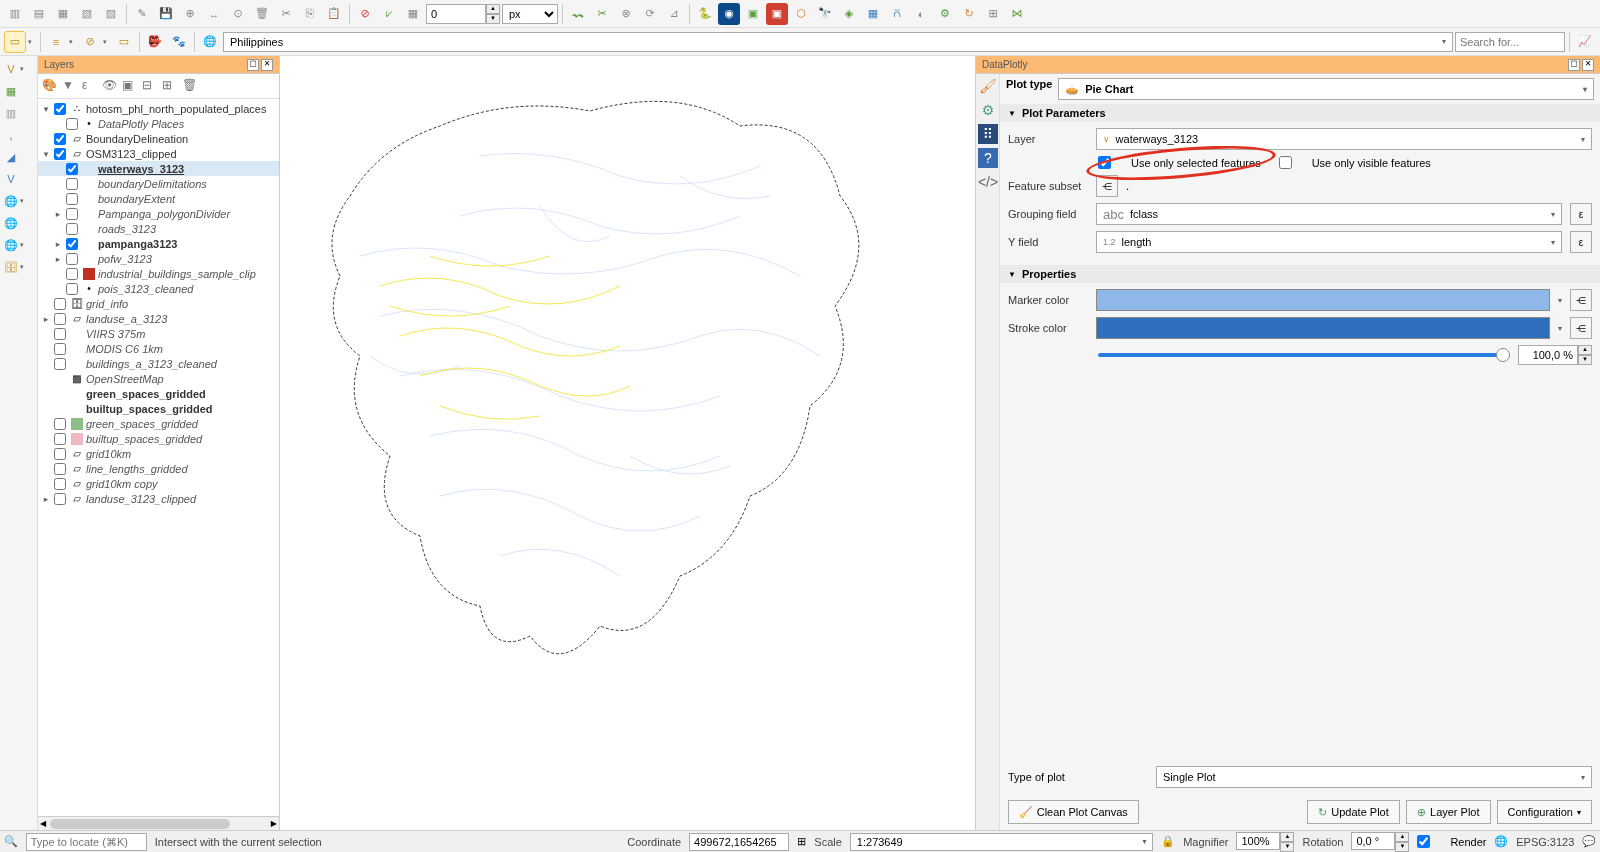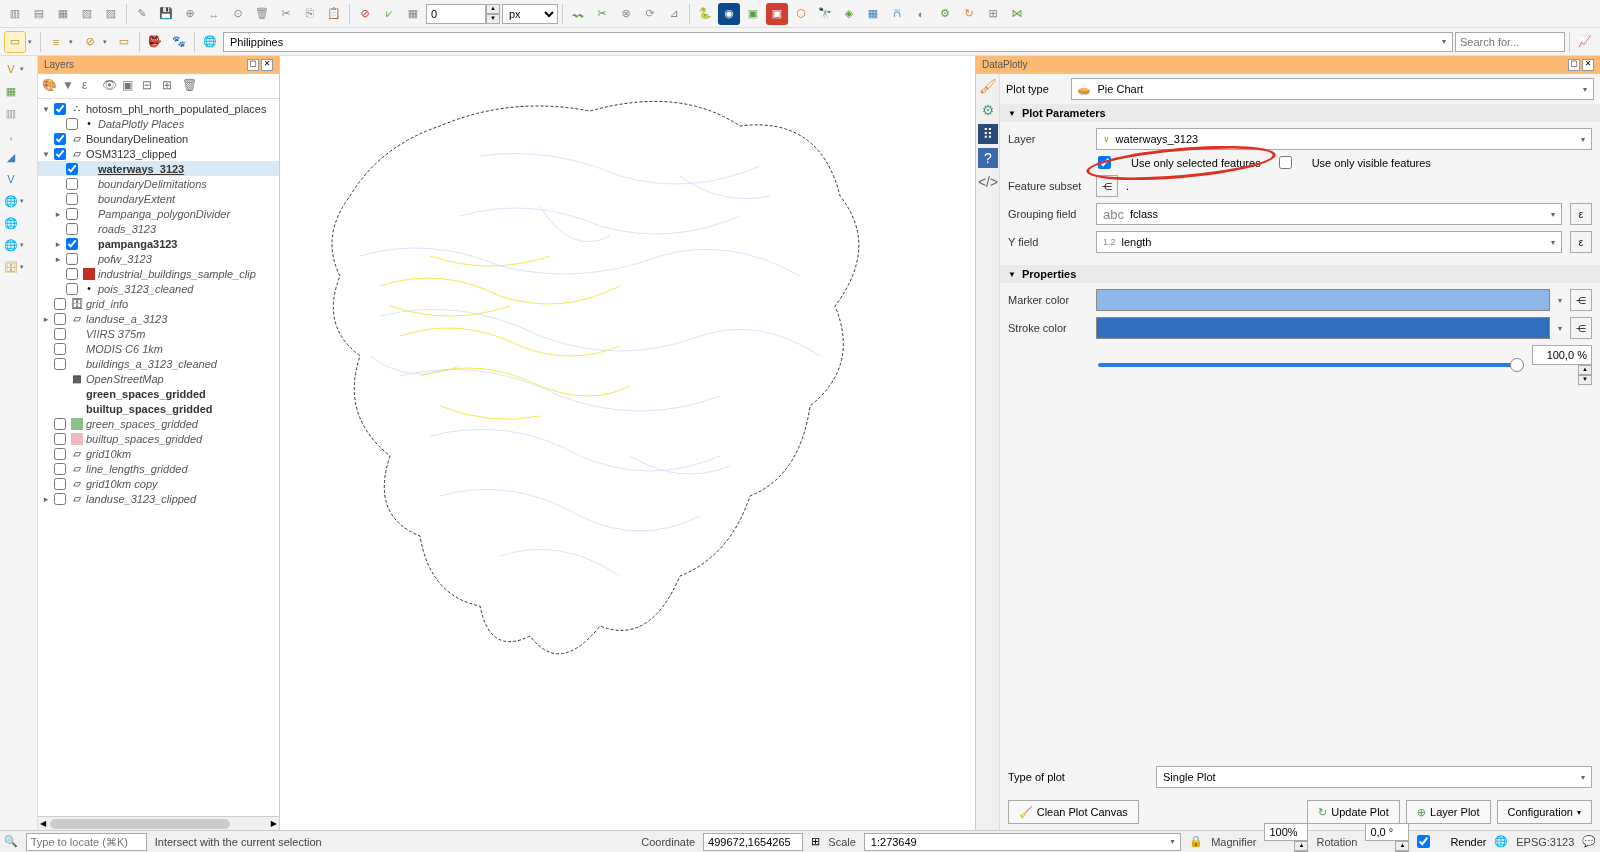--- a/index.html
+++ b/index.html
@@ -50,39 +50,39 @@
 
 .canvas { flex: 1; background: #fff; position: relative; overflow: hidden; }
 .canvas svg { position: absolute; top: 0; left: 0; }
 
 
 .dataplotly { width: 625px; background: #f5f5f5; border-left: 1px solid #ccc; display: flex; flex-direction: column; }
 .dp-body { display: flex; flex: 1; overflow: hidden; }
 .dp-tabs { width: 24px; display: flex; flex-direction: column; gap: 4px; padding: 2px; background: #f0f0f0; border-right: 1px solid #ddd; }
 .dp-tab { width: 20px; height: 20px; cursor: pointer; display: flex; align-items: center; justify-content: center; font-size: 14px; }
 .dp-content { flex: 1; display: flex; flex-direction: column; }
-.dp-plottype { display: flex; align-items: center; gap: 22px; padding: 4px 6px; }
+.dp-plottype { display: flex; align-items: flex-start; gap: 6px; padding: 4px 6px; font-weight: bold; }
 .dp-plottype-select { flex: 1; height: 22px; border: 1px solid #aaa; background: #fff; display: flex; align-items: center; padding: 0 6px; gap: 6px; cursor: pointer; }
 .dp-plottype-select .arrow { margin-left: auto; font-size: 8px; color: #666; }
 .dp-section-header { background: #eaeaea; padding: 3px 8px; font-weight: bold; font-size: 12px; display: flex; align-items: center; gap: 6px; cursor: pointer; }
 .dp-section-header .tri { font-size: 8px; }
 .dp-form { padding: 6px 8px; }
 .dp-row { display: flex; align-items: center; gap: 8px; margin-bottom: 6px; min-height: 22px; }
 .dp-label { width: 80px; font-size: 11px; color: #333; }
 .dp-field { flex: 1; height: 22px; border: 1px solid #aaa; background: #fff; display: flex; align-items: center; padding: 0 6px; gap: 6px; cursor: pointer; }
 .dp-field .arrow { margin-left: auto; font-size: 8px; color: #666; }
 .field-btn { width: 22px; height: 22px; border: 1px solid #aaa; background: #f5f5f5; cursor: pointer; display: flex; align-items: center; justify-content: center; font-size: 10px; }
 .checkbox-row { display: flex; align-items: center; gap: 18px; padding-left: 90px; margin-bottom: 6px; position: relative; }
 .cb-group { display: flex; align-items: center; gap: 20px; }
 .red-circle { position: absolute; border: 3px solid #e03020; border-radius: 50%; transform: rotate(-5deg); pointer-events: none; }
 .color-swatch { flex: 1; height: 22px; border: 1px solid #888; cursor: pointer; }
 .slider-row { display: flex; align-items: center; gap: 8px; padding-left: 90px; }
 .slider-track { flex: 1; height: 4px; background: #2a7de1; border-radius: 2px; position: relative; }
 .slider-thumb { position: absolute; right: 0; top: -5px; width: 14px; height: 14px; border-radius: 50%; background: #fff; border: 1px solid #888; cursor: pointer; }
-.percent-box { display: flex; align-items: flex-end; flex-direction: column; }
+.percent-box { display: flex; align-items: flex-start; }
 .percent-input { width: 60px; height: 20px; border: 1px solid #aaa; padding: 0 4px; text-align: right; }
 .dp-buttons { display: flex; justify-content: flex-end; gap: 6px; padding: 6px 8px; align-items: center; }
 .dp-btn { height: 24px; padding: 0 10px; border: 1px solid #aaa; background: #f8f8f8; cursor: pointer; display: flex; align-items: center; gap: 4px; font-size: 11px; }
 .dp-typeofplot { display: flex; align-items: center; gap: 8px; padding: 6px 8px; }
 
 
 .statusbar { position: absolute; bottom: 0; left: 0; right: 0; height: 22px; background: #f0f0f0; border-top: 1px solid #ccc; display: flex; align-items: center; padding: 0 4px; gap: 8px; font-size: 11px; }
 .status-input { height: 18px; border: 1px solid #aaa; background: #fff; padding: 0 4px; font-size: 11px; }
 .status-label { color: #444; }
 

